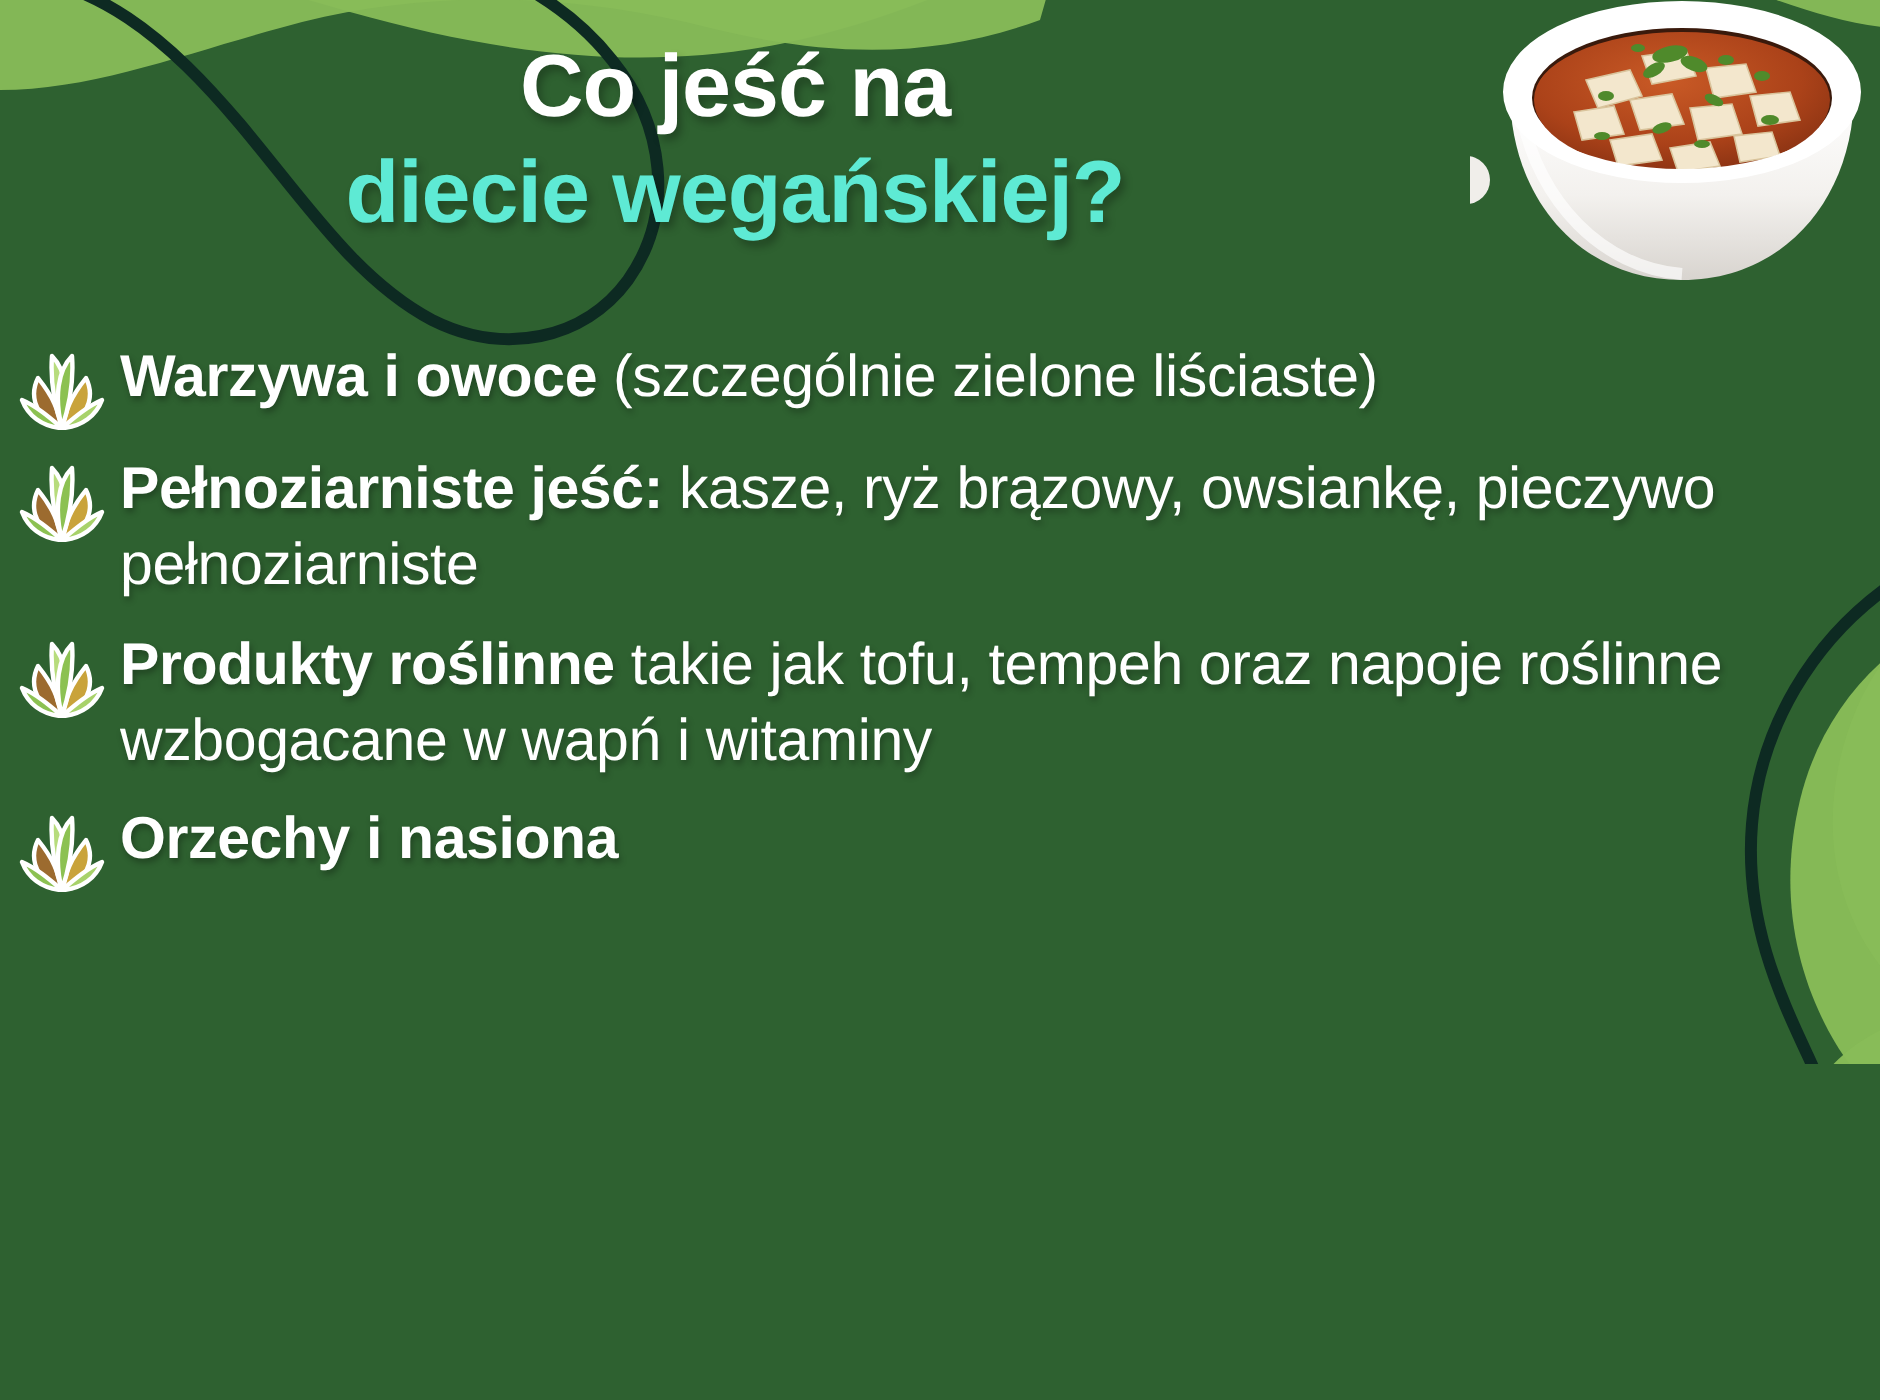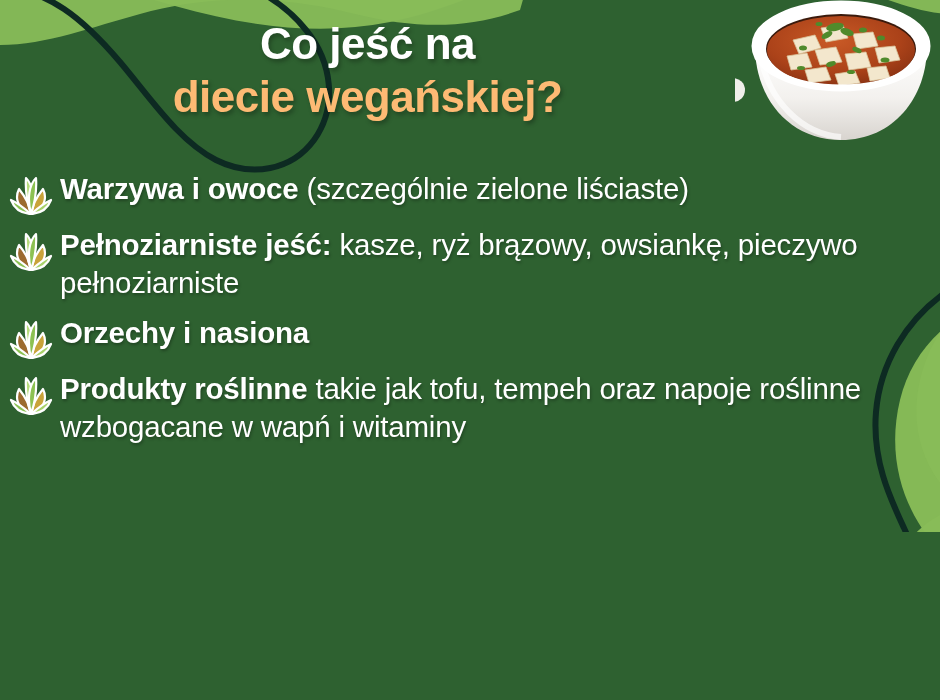--- a/index.html
+++ b/index.html
@@ -22,21 +22,21 @@
   }
 
   
   .title{
     position:absolute; left:0; top:18px; width:735px;
     text-align:center;
     font-size:44px; font-weight:bold; line-height:1.20;
     letter-spacing:-0.5px;
   }
   .title .l1{ display:block; color:#ffffff; text-shadow:2px 3px 4px rgba(0,0,0,.28); }
-  .title .l2{ display:block; color:#fdba74; text-shadow:2px 3px 4px rgba(0,0,0,.28); }
+  .title .l2{ display:block; color:#5eead4; text-shadow:2px 3px 4px rgba(0,0,0,.28); }
 
   
   .list{
     position:absolute; left:8px; top:170px; width:932px;
   }
   .item{
     position:relative;
     display:flex; align-items:flex-start;
     margin-bottom:11px;
     padding-left:0;
@@ -205,34 +205,34 @@
         <g stroke="#ffffff" stroke-width="2.2" stroke-linejoin="round">
           <path d="M23,39 C21,30 19,24 11,14 C 7,22 9,31 18,37 Z" fill="#9c6b2f"></path>
           <path d="M23,39 C25,30 27,24 35,14 C 39,22 37,31 28,37 Z" fill="#c9a33a"></path>
           <path d="M23,39 C16,33 10,28 3,25 C 6,33 13,38 22,39 Z" fill="#8cc152"></path>
           <path d="M23,39 C30,33 36,28 43,25 C 40,33 33,38 24,39 Z" fill="#a8d26a"></path>
           <path d="M23,39 C19,27 17,16 18,3 C 25,10 27,24 23,39 Z" fill="#b7dc7c"></path>
           <path d="M23,39 C27,27 29,16 28,3 C 21,10 19,24 23,39 Z" fill="#8cc152"></path>
         </g>
       </svg>
       <div class="item-text">
+        <span class="b">Produkty roślinne</span><span class="r"> takie jak tofu, tempeh oraz napoje roślinne wzbogacane w wapń i witaminy</span>
+      </div>
+    </div>
+
+    <div class="item">
+      <svg class="leaf" viewBox="0 0 46 40">
+        <g stroke="#ffffff" stroke-width="2.2" stroke-linejoin="round">
+          <path d="M23,39 C21,30 19,24 11,14 C 7,22 9,31 18,37 Z" fill="#9c6b2f"></path>
+          <path d="M23,39 C25,30 27,24 35,14 C 39,22 37,31 28,37 Z" fill="#c9a33a"></path>
+          <path d="M23,39 C16,33 10,28 3,25 C 6,33 13,38 22,39 Z" fill="#8cc152"></path>
+          <path d="M23,39 C30,33 36,28 43,25 C 40,33 33,38 24,39 Z" fill="#a8d26a"></path>
+          <path d="M23,39 C19,27 17,16 18,3 C 25,10 27,24 23,39 Z" fill="#b7dc7c"></path>
+          <path d="M23,39 C27,27 29,16 28,3 C 21,10 19,24 23,39 Z" fill="#8cc152"></path>
+        </g>
+      </svg>
+      <div class="item-text">
         <span class="b">Orzechy i nasiona</span><span class="r"></span>
-      </div>
-    </div>
-
-    <div class="item">
-      <svg class="leaf" viewBox="0 0 46 40">
-        <g stroke="#ffffff" stroke-width="2.2" stroke-linejoin="round">
-          <path d="M23,39 C21,30 19,24 11,14 C 7,22 9,31 18,37 Z" fill="#9c6b2f"></path>
-          <path d="M23,39 C25,30 27,24 35,14 C 39,22 37,31 28,37 Z" fill="#c9a33a"></path>
-          <path d="M23,39 C16,33 10,28 3,25 C 6,33 13,38 22,39 Z" fill="#8cc152"></path>
-          <path d="M23,39 C30,33 36,28 43,25 C 40,33 33,38 24,39 Z" fill="#a8d26a"></path>
-          <path d="M23,39 C19,27 17,16 18,3 C 25,10 27,24 23,39 Z" fill="#b7dc7c"></path>
-          <path d="M23,39 C27,27 29,16 28,3 C 21,10 19,24 23,39 Z" fill="#8cc152"></path>
-        </g>
-      </svg>
-      <div class="item-text">
-        <span class="b">Produkty roślinne</span><span class="r"> takie jak tofu, tempeh oraz napoje roślinne wzbogacane w wapń i witaminy</span>
       </div>
     </div>
 
   </div>
 </div>
 
 </body></html>

